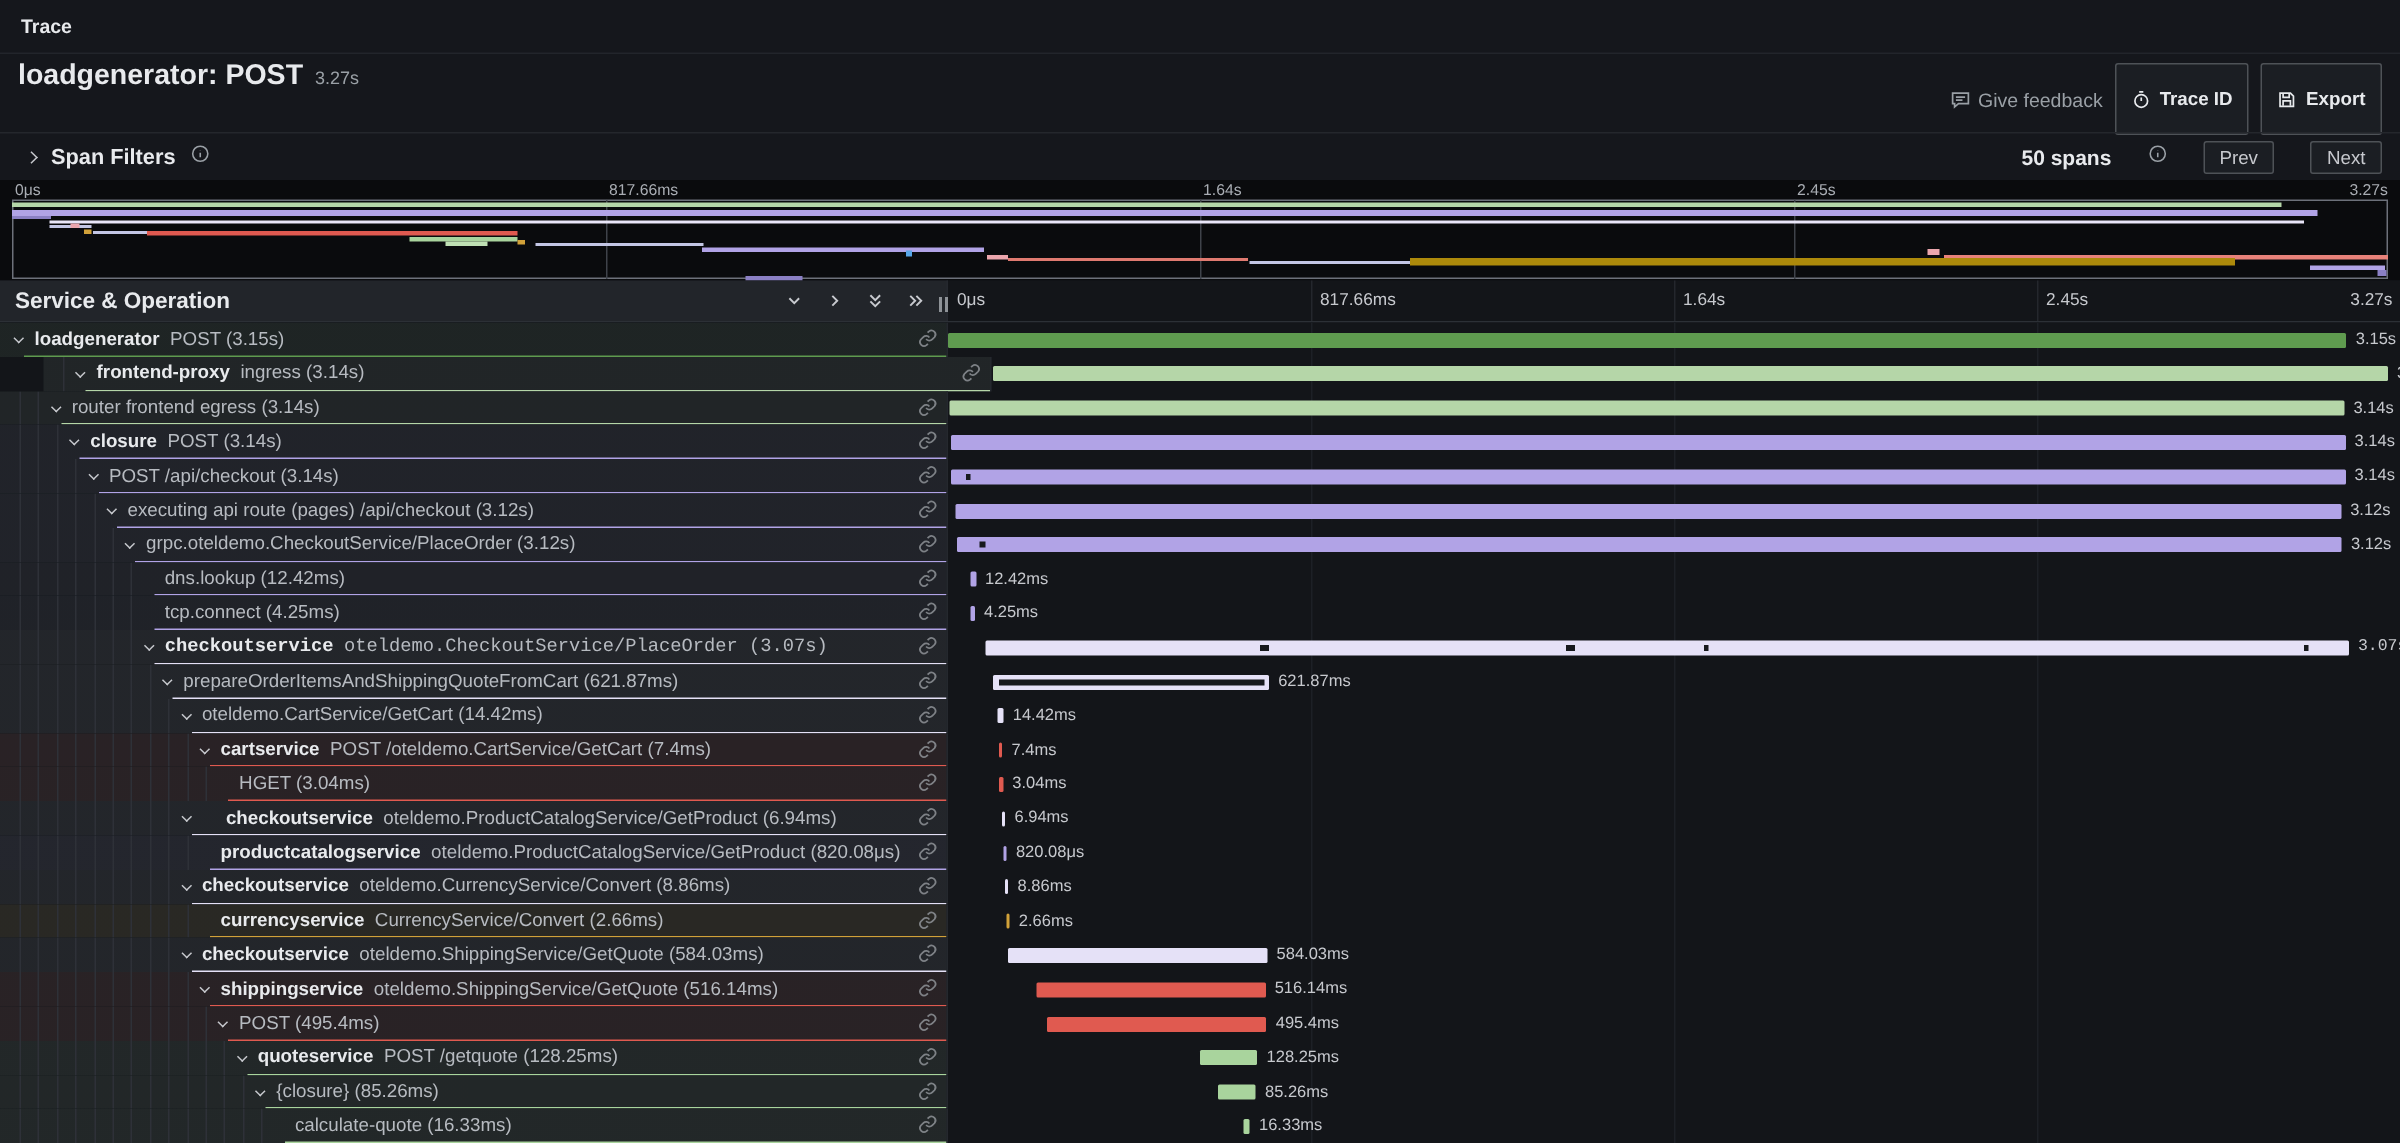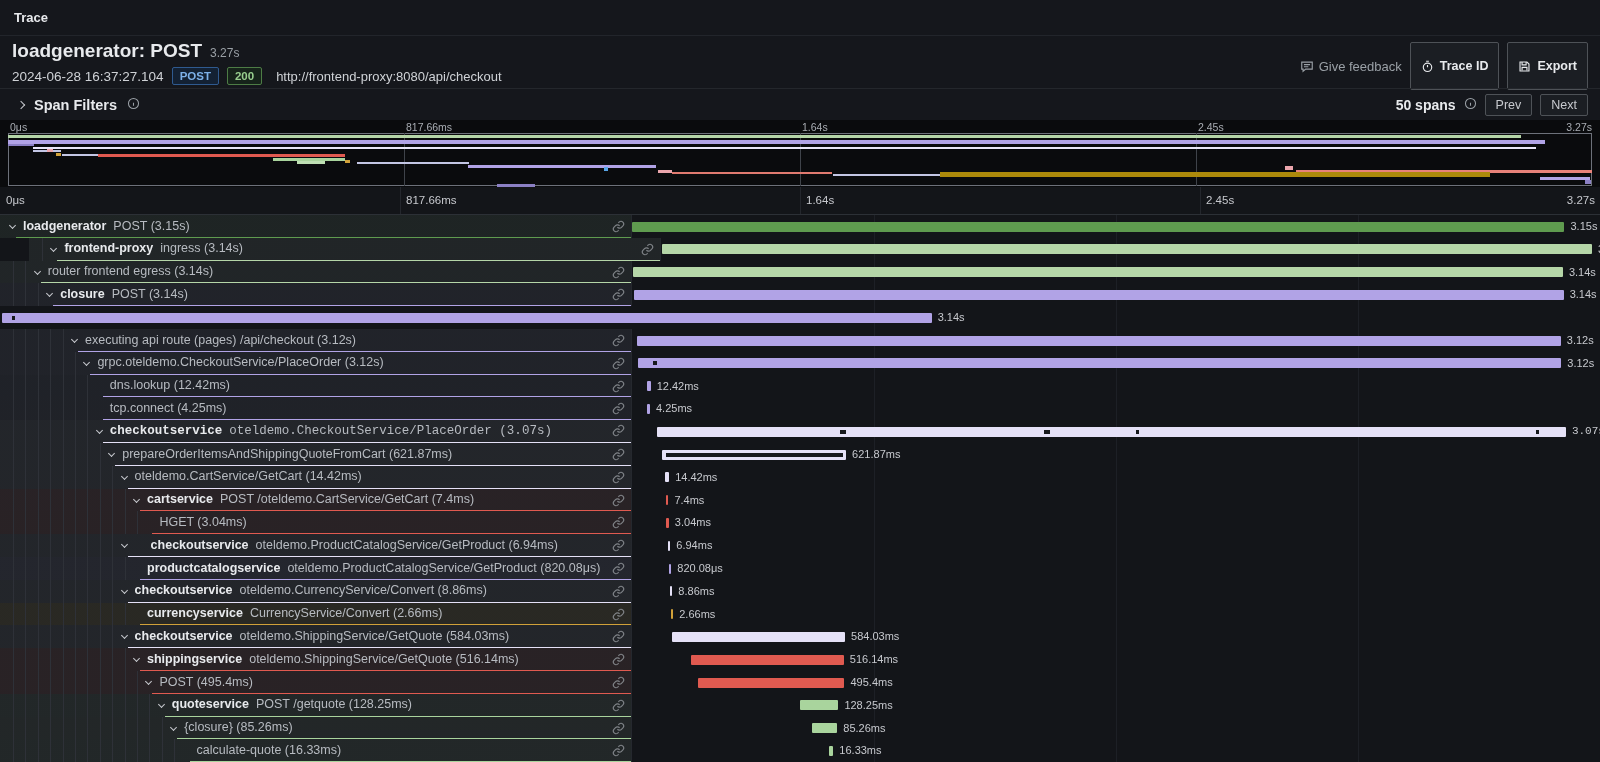--- a/index.html
+++ b/index.html
@@ -24,21 +24,21 @@
   .url { font-size:13px; color:#cfd2d6; margin-left:6px; }
   .title-actions { position:absolute; right:12px; top:6px; display:flex; align-items:center; gap:8px; }
   .linkish { display:flex; align-items:center; gap:5px; color:#9aa0a6; font-size:13px; cursor:pointer; }
   .btn { display:flex; align-items:center; gap:6px; font-size:12.5px; font-weight:700; color:#e8eaed; background:#1b1e23; border:1px solid #4e5257; border-radius:2px; padding:16px 10px; cursor:pointer; }
   .btn svg, .linkish svg { display:block; }
 
   
   .filterbar { position:absolute; top:88px; left:0; right:0; height:32px; border-top:1px solid #24272c; display:flex; align-items:center; padding:0 12px; }
   .chev-right { width:6px; height:6px; border-top:1.5px solid #c7c9ce; border-right:1.5px solid #c7c9ce; transform:rotate(45deg); margin:0 10px 0 6px; }
   .sf-label { font-size:14.5px; font-weight:700; color:#e8eaed; margin-right:10px; }
-  .filter-actions { margin-left:auto; display:flex; align-items:center; gap:8px; }
+  .filter-actions { margin-left:auto; display:flex; align-items:center; gap:24px; }
   .span-count { font-size:14px; font-weight:700; color:#e8eaed; }
   .btn.small { font-weight:400; color:#c7c9ce; padding:3px 10px; }
 
   
   .minimap { position:absolute; top:120px; left:0; right:0; height:67px; background:#0a0b0d; }
   .mm-label { position:absolute; top:1px; font-size:10.5px; color:#a9adb3; }
   .mm-box { position:absolute; left:8px; right:8px; top:13px; height:53px; border:1px solid #6d717a; }
   .mm-grid { position:absolute; top:13px; height:53px; width:1px; background:#3f434a; }
   .mm-shape { position:absolute; }
 
@@ -78,26 +78,20 @@
 <div class="app">
 
   <div class="topbar">
     <span class="crumb">Trace</span>
   </div>
 
   <div class="titlebar">
     <div class="title-line">
       <span class="trace-title">loadgenerator: POST</span>
       <span class="trace-duration">3.27s</span>
-    </div>
-    <div class="sub-line">
-      <span class="timestamp">2024-06-28 16:37:27.104</span>
-      <span class="badge method">POST</span>
-      <span class="badge status">200</span>
-      <span class="url">http://frontend-proxy:8080/api/checkout</span>
     </div>
     <div class="title-actions">
       <span class="linkish">
         <span>
             <svg width="14" height="14" viewBox="0 0 16 16" fill="none" stroke="#9aa0a6" stroke-width="1.3">
               <path d="M2 3.5h12v8H6.5l-3 2.5v-2.5H2z"></path>
               <path d="M4.5 6.5h7M4.5 8.8h5"></path>
             </svg>
           </span>
         <span>Give feedback</span>
@@ -171,20 +165,45 @@
       <div class="mm-shape" style="left: 833px; top: 54px; width: 450px; height: 2px; background: rgb(195, 198, 228);"></div>
       <div class="mm-shape" style="left: 1285px; top: 46px; width: 8px; height: 4px; background: rgb(235, 166, 173);"></div>
       <div class="mm-shape" style="left: 1296px; top: 50px; width: 296px; height: 3px; background: rgb(232, 130, 122);"></div>
       <div class="mm-shape" style="left: 940px; top: 52px; width: 550px; height: 5px; background: rgb(173, 138, 11);"></div>
       <div class="mm-shape" style="left: 1540px; top: 57px; width: 50px; height: 3px; background: rgb(177, 163, 230);"></div>
       <div class="mm-shape" style="left: 497px; top: 64px; width: 38px; height: 3px; background: rgb(139, 128, 196);"></div>
       <div class="mm-shape" style="left: 1585px; top: 60px; width: 6px; height: 4px; background: rgb(139, 128, 196);"></div>
     </div>
 
   <div class="gridheader">
+    <div class="gh-left">
+      <span class="gh-title">Service &amp; Operation</span>
+      <span class="gh-icons">
+        <span>
+            <svg width="13" height="13" viewBox="0 0 16 16" fill="none" stroke="#c7c9ce" stroke-width="1.6">
+              <path d="M4 6l4 4 4-4"></path>
+            </svg>
+          </span>
+        <span>
+            <svg width="13" height="13" viewBox="0 0 16 16" fill="none" stroke="#c7c9ce" stroke-width="1.6">
+              <path d="M6 4l4 4-4 4"></path>
+            </svg>
+          </span>
+        <span>
+            <svg width="13" height="13" viewBox="0 0 16 16" fill="none" stroke="#c7c9ce" stroke-width="1.6">
+              <path d="M4 3.5l4 4 4-4M4 8.5l4 4 4-4"></path>
+            </svg>
+          </span>
+        <span>
+            <svg width="13" height="13" viewBox="0 0 16 16" fill="none" stroke="#c7c9ce" stroke-width="1.6">
+              <path d="M3.5 4l4 4-4 4M8.5 4l4 4-4 4"></path>
+            </svg>
+          </span>
+      </span>
+    </div>
     <div class="gh-right" id="ruler">
       <span class="col-handle">
           <i></i>
           <i></i>
         </span>
     <span class="ruler-label" style="left: calc(0% + 6px);">0μs</span>
         <div class="ruler-line" style="left: 25%;"></div>
         <span class="ruler-label" style="left: calc(25% + 6px);">817.66ms</span>
         <div class="ruler-line" style="left: 50%;"></div>
         <span class="ruler-label" style="left: calc(50% + 6px);">1.64s</span>
@@ -258,20 +277,33 @@
               <path d="M10 13a5 5 0 0 0 7.5.5l3-3a5 5 0 0 0-7-7l-1.7 1.7"></path>
               <path d="M14 11a5 5 0 0 0-7.5-.5l-3 3a5 5 0 0 0 7 7l1.7-1.7"></path>
             </svg></span>
         </div>
         <div class="cell-bar">
           <div class="bar" style="left: 2.42px; width: 929.28px; background: rgb(177, 163, 230);"></div>
           <span class="bar-label" style="left: 937.7px;">3.14s</span>
         </div>
       </div>
       <div class="row" style="top: 91.2px;">
+        <div class="cell-name" style="background: linear-gradient(rgba(177, 163, 230, 0.04), rgba(177, 163, 230, 0.04)), rgb(27, 30, 34);">
+          <div class="guide" style="left: 13px;"></div>
+          <div class="guide" style="left: 25.4px;"></div>
+          <div class="guide" style="left: 37.8px;"></div>
+          <div class="guide" style="left: 50.2px;"></div>
+          <span class="row-chev" style="left: 59.6px;"></span>
+          <span class="txt" style="left: 72.6px;"><span class="op">POST /api/checkout (3.14s)</span></span>
+          <div class="underline" style="left: 65.6px; background: rgb(177, 163, 230);"></div>
+          <span class="rowlink"><svg width="13" height="13" viewBox="0 0 24 24" fill="none" stroke="#8e9297" stroke-width="2.2">
+              <path d="M10 13a5 5 0 0 0 7.5.5l3-3a5 5 0 0 0-7-7l-1.7 1.7"></path>
+              <path d="M14 11a5 5 0 0 0-7.5-.5l-3 3a5 5 0 0 0 7 7l1.7-1.7"></path>
+            </svg></span>
+        </div>
         <div class="cell-bar">
           <div class="bar" style="left: 2.42px; width: 929.28px; background: rgb(177, 163, 230);"></div>
           <div class="mark" style="left: 12.1px; width: 3px; top: 9.5px;"></div>
           <span class="bar-label" style="left: 937.7px;">3.14s</span>
         </div>
       </div>
       <div class="row" style="top: 114px;">
         <div class="cell-name" style="background: linear-gradient(rgba(177, 163, 230, 0.04), rgba(177, 163, 230, 0.04)), rgb(27, 30, 34);">
           <div class="guide" style="left: 13px;"></div>
           <div class="guide" style="left: 25.4px;"></div>

